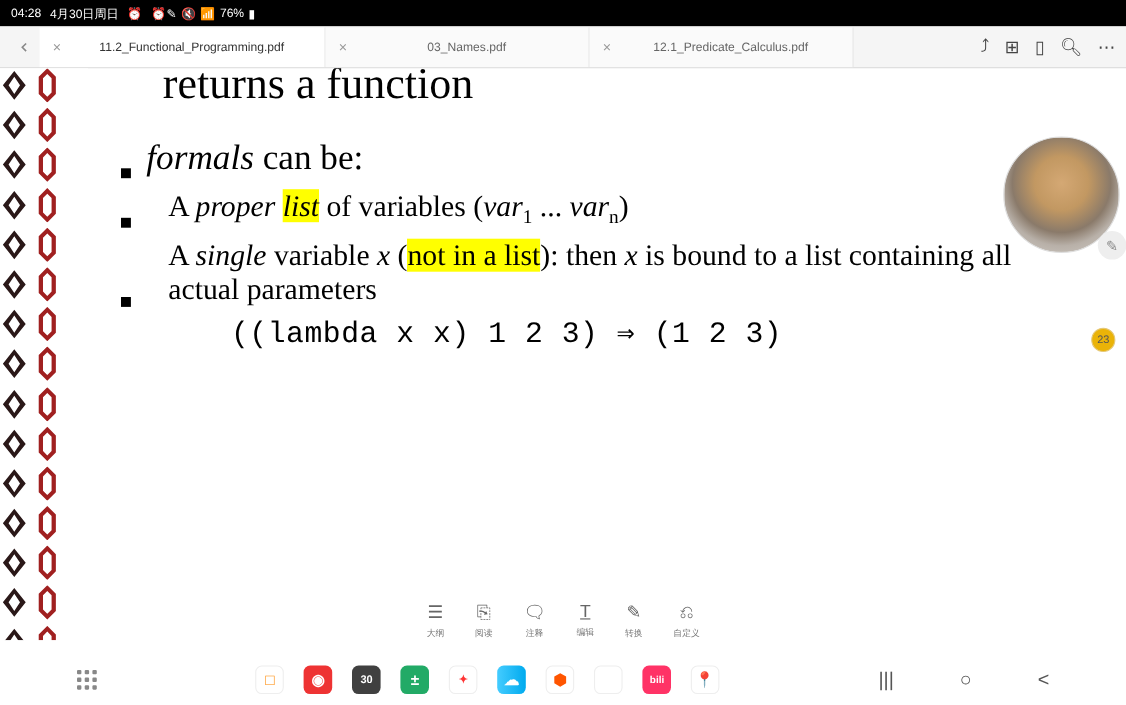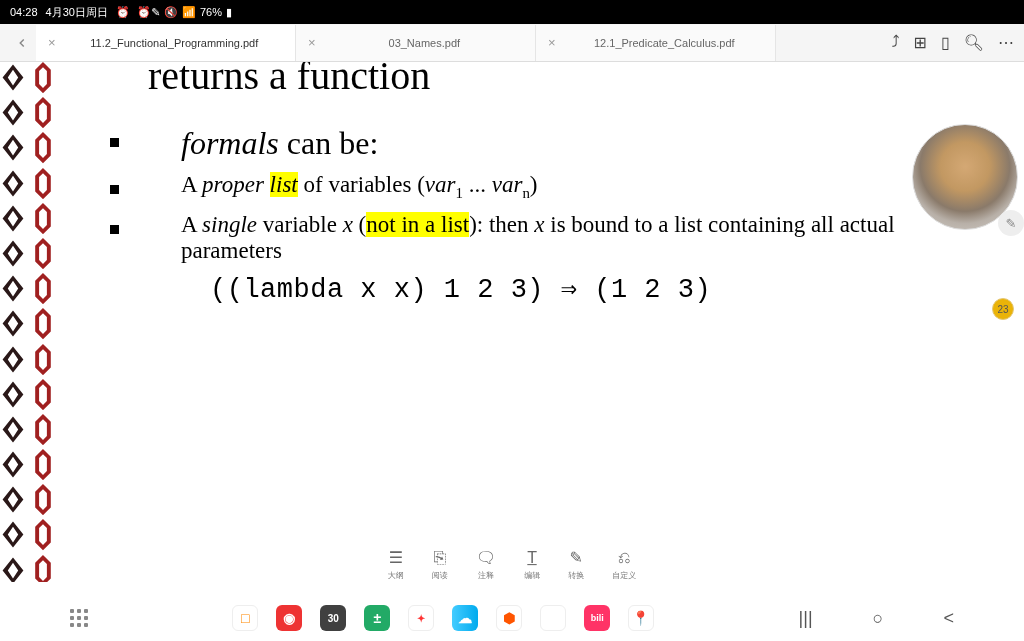--- a/index.html
+++ b/index.html
@@ -20,25 +20,25 @@
     
     .content { position: relative; height: 520px; overflow: hidden; }
     .side-pattern { position: absolute; left: 0; top: 0; width: 80px; height: 100%; background: #fff; overflow: hidden; }
     .pattern-cell { width: 26px; height: 32px; display: inline-block; position: relative; }
     .pattern-col { width: 26px; display: inline-block; vertical-align: top; }
     .pat-dark svg { fill: #2a1818; }
     .pat-red svg { fill: #a02020; }
     
     .page { padding: 0 80px 0 110px; font-family: "Times New Roman", serif; color: #000; }
     .cut-text { font-size: 40px; margin-bottom: 16px; margin-left: 38px; overflow: hidden; position: relative; top: -10px; }
-    .bullet-row { display: flex; align-items: flex-start; margin-bottom: 8px; gap: 48px; }
+    .bullet-row { display: flex; align-items: flex-end; margin-bottom: 8px; }
     .bullet-sq { width: 9px; height: 9px; background: #000; flex-shrink: 0; margin-right: 14px; margin-top: 13px; }
     .bullet-sq.sm { width: 7px; height: 7px; margin-top: 10px; }
     .row-1 { font-size: 32px; }
-    .row-2 { font-size: 23px; }
+    .row-2 { font-size: 27px; margin-left: 20px; }
     .row-3 { font-size: 25px; }
     .italic { font-style: italic; }
     .hl { background: #ffff00; }
     .sub { font-size: 0.65em; vertical-align: sub; }
     .mono { font-family: "Courier New", monospace; letter-spacing: 0.5px; }
     .code-line { margin-left: 40px; font-size: 27px; margin-top: 6px; margin-bottom: 6px; }
     .code-line2 { margin-left: 100px; }
     .underline-green { position: relative; }
     .underline-green::after { content: ''; position: absolute; left: 244px; width: 270px; bottom: -4px; height: 6px; border-bottom: 4px solid #1a8c3a; border-radius: 0 0 50% 50%; }
     

